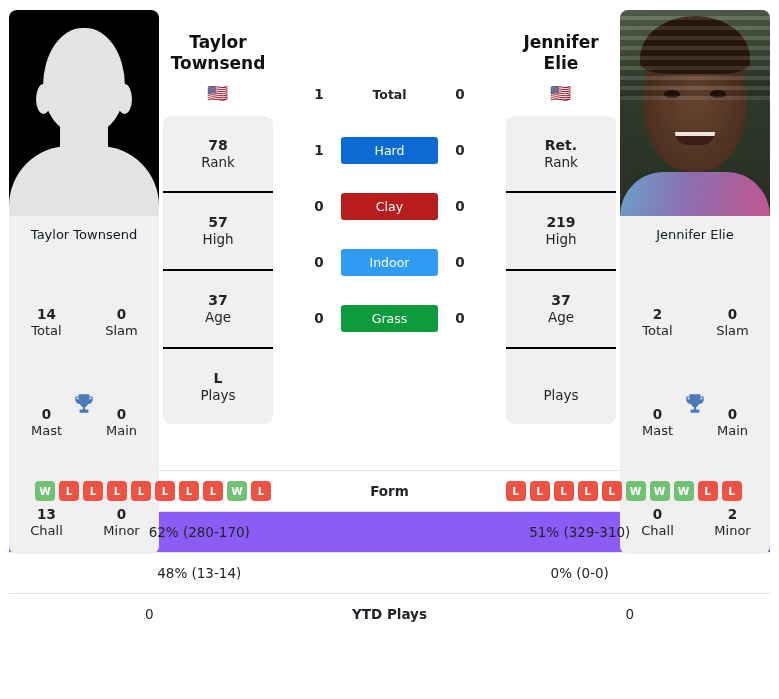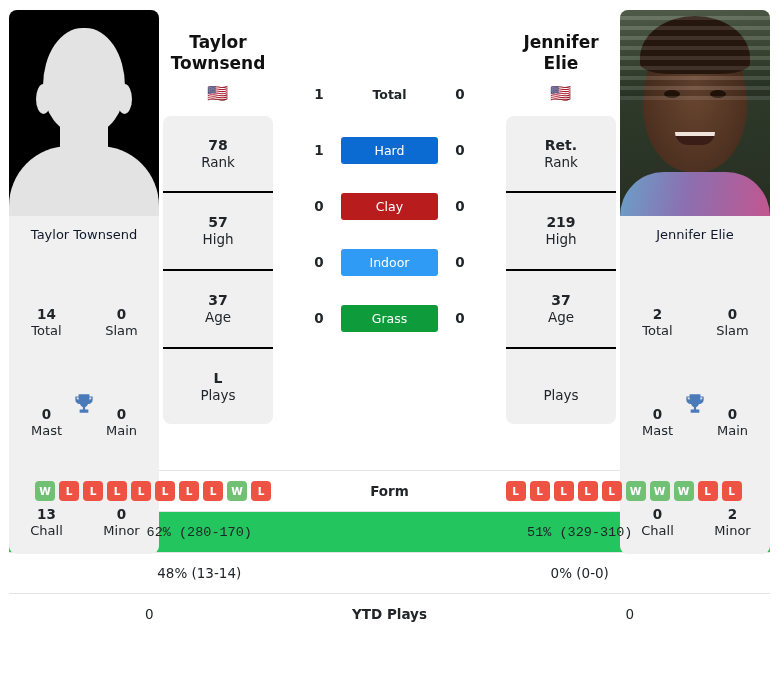--- a/index.html
+++ b/index.html
@@ -215,21 +215,21 @@
   }
 
   
   .table { padding: 0 9px; }
   .trow {
     display: flex;
     align-items: center;
     min-height: 41px;
     border-top: 1px solid #e4e4e4;
   }
-  .trow.shaded { background: #22c55e; font-family: Liberation Mono, monospace; }
+  .trow.shaded { background: #8b5cf6; }
   .tcell {
     flex: 1 1 0;
     text-align: center;
     font-size: 13.5px;
     padding: 6px 4px;
   }
   .tcell.mid { font-weight: bold; flex: 0 0 200px; }
   .form-strip {
     display: flex;
     gap: 4px;

